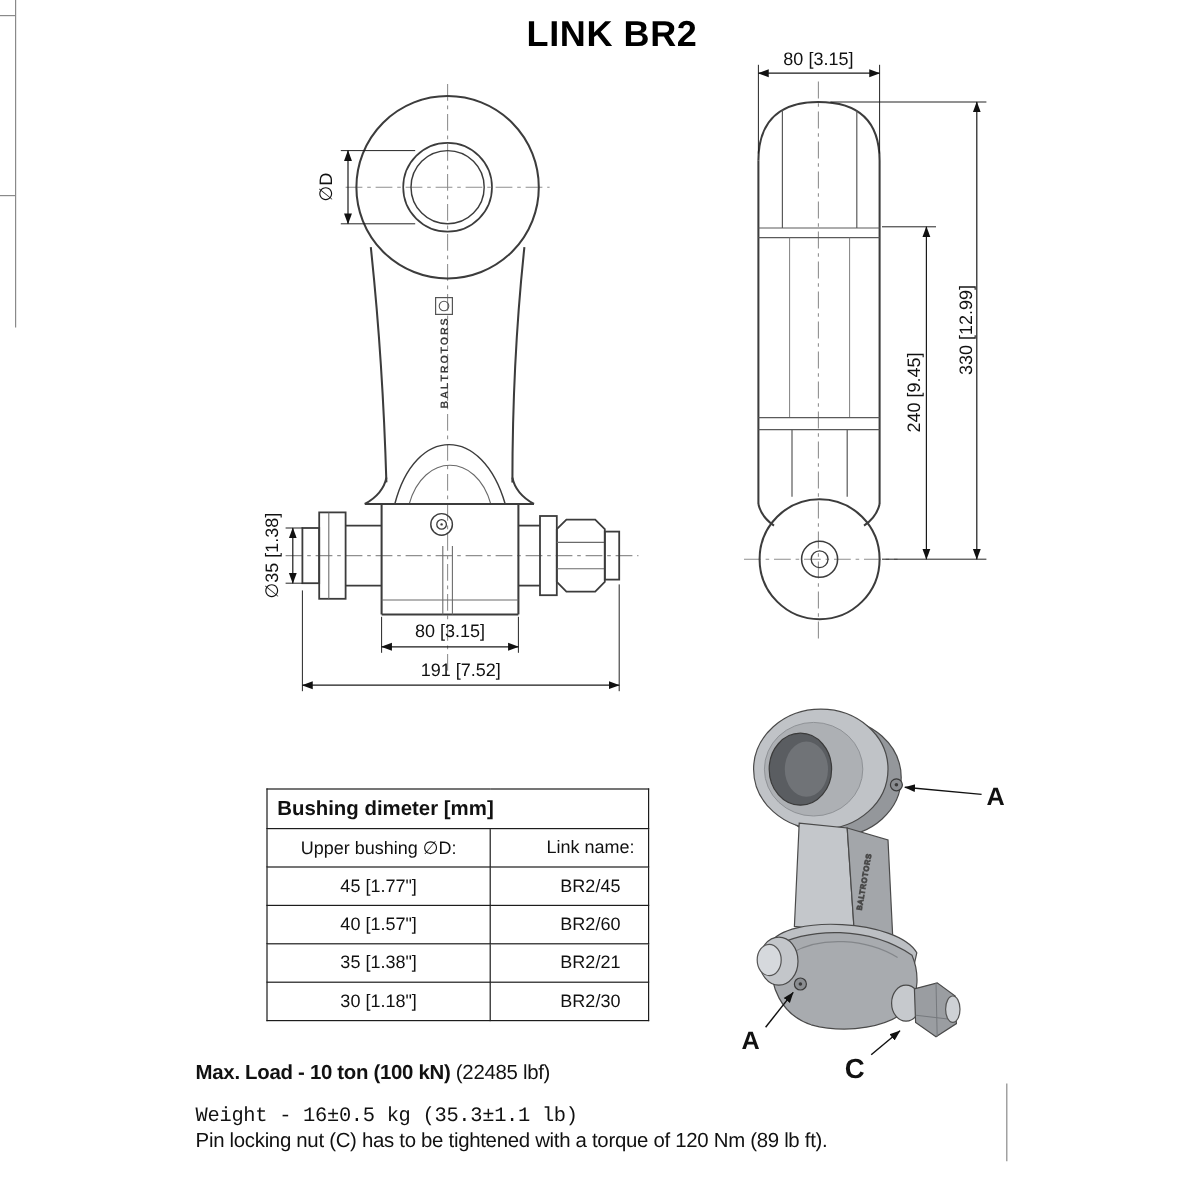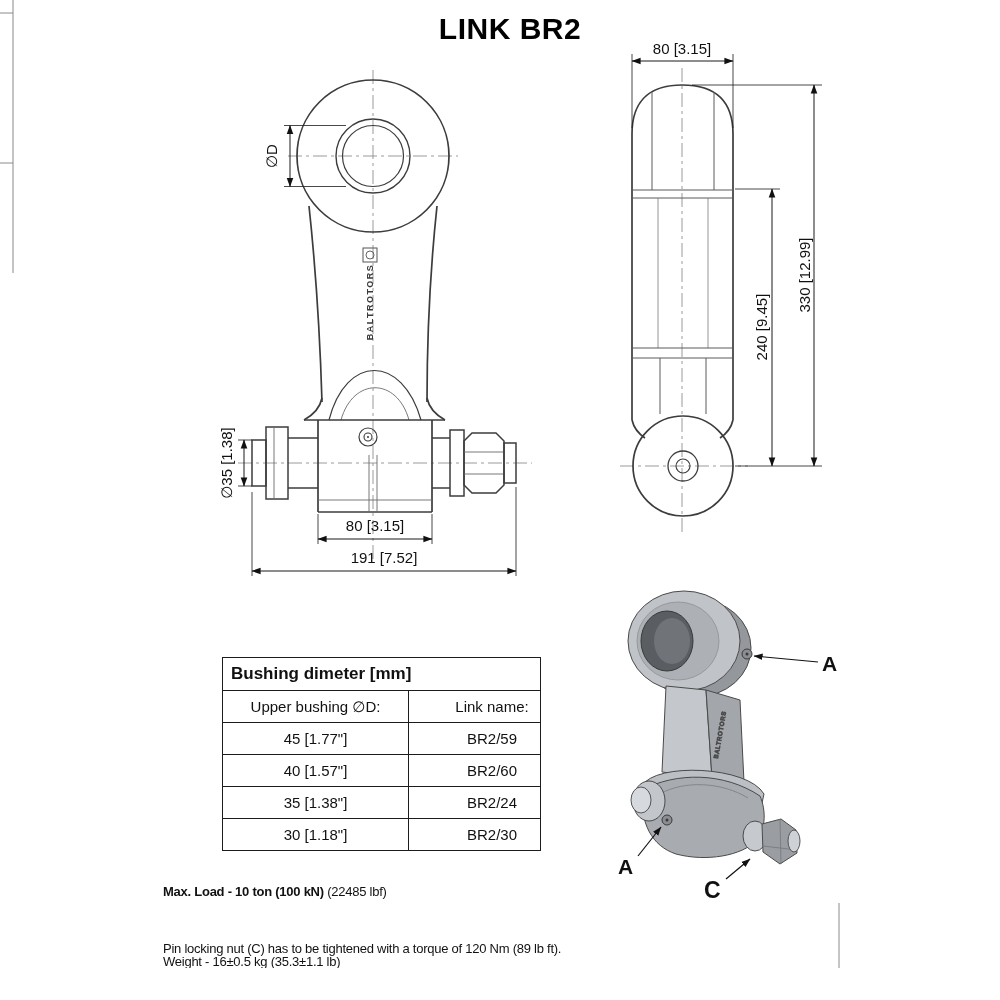--- a/index.html
+++ b/index.html
@@ -15,21 +15,21 @@
   .isolblC{font-size:23px;font-weight:bold;}
   .brandtxt{font-size:9px;font-weight:bold;letter-spacing:1.5px;fill:#3a3a3a;}
   .brandtiny{font-size:6px;letter-spacing:0.8px;fill:#6f7276;}
 
   table.spec{position:absolute;left:222px;top:657px;border-collapse:collapse;background:#fff;}
   table.spec td, table.spec th{border:1.4px solid #1c1c1c;box-sizing:border-box;}
   table.spec th.ttl{width:318px;height:33px;text-align:left;padding:4px 8px;font-size:17px;font-weight:bold;margin-top:32px;}
   table.spec td{height:32px;text-align:center;font-size:15px;}
   td.c1{width:186px;margin-top:48px;} td.c2{width:132px;padding-left:36px;}
 
-  .note{position:absolute;left:163px;font-size:13px;letter-spacing:-0.25px;white-space:nowrap;color:#111;}
+  .note{position:absolute;left:163px;font-size:17px;letter-spacing:-0.25px;white-space:nowrap;color:#111;}
   .note b{font-weight:bold;}
 </style>
 </head>
 <body>
 
 <div class="page">
 
   <div class="abs title">LINK BR2</div>
 
   <svg class="draw" width="1000" height="1000" viewBox="0 0 1000 1000">
@@ -236,36 +236,36 @@
     <tbody>
         <tr>
       <th class="ttl" colspan="2">Bushing dimeter [mm]</th>
     </tr>
     <tr>
       <td class="c1">Upper bushing ∅D:</td>
       <td class="c2">Link name:</td>
     </tr>
     <tr>
       <td class="c1">45 [1.77"]</td>
-      <td class="c2">BR2/59</td>
+      <td class="c2">BR2/45</td>
     </tr>
     <tr>
       <td class="c1">40 [1.57"]</td>
       <td class="c2">BR2/60</td>
     </tr>
     <tr>
       <td class="c1">35 [1.38"]</td>
-      <td class="c2">BR2/24</td>
+      <td class="c2">BR2/21</td>
     </tr>
     <tr>
       <td class="c1">30 [1.18"]</td>
       <td class="c2">BR2/30</td>
     </tr>
   </tbody>
     </table>
 
   <div class="note" style="top:884px;">
     <b>Max. Load - 10 ton (100 kN)</b><span> (22485 lbf)</span>
   </div>
-  <div class="note" style="top:954px;">Weight - 16±0.5 kg (35.3±1.1 lb)</div>
+  <div class="note" style="top:921px;font-family:Liberation Mono, monospace;">Weight - 16±0.5 kg (35.3±1.1 lb)</div>
   <div class="note" style="top:923px;margin-top:18px;">Pin locking nut (C) has to be tightened with a torque of 120 Nm (89 lb ft).</div>
 
 </div>
 
 </body></html>

